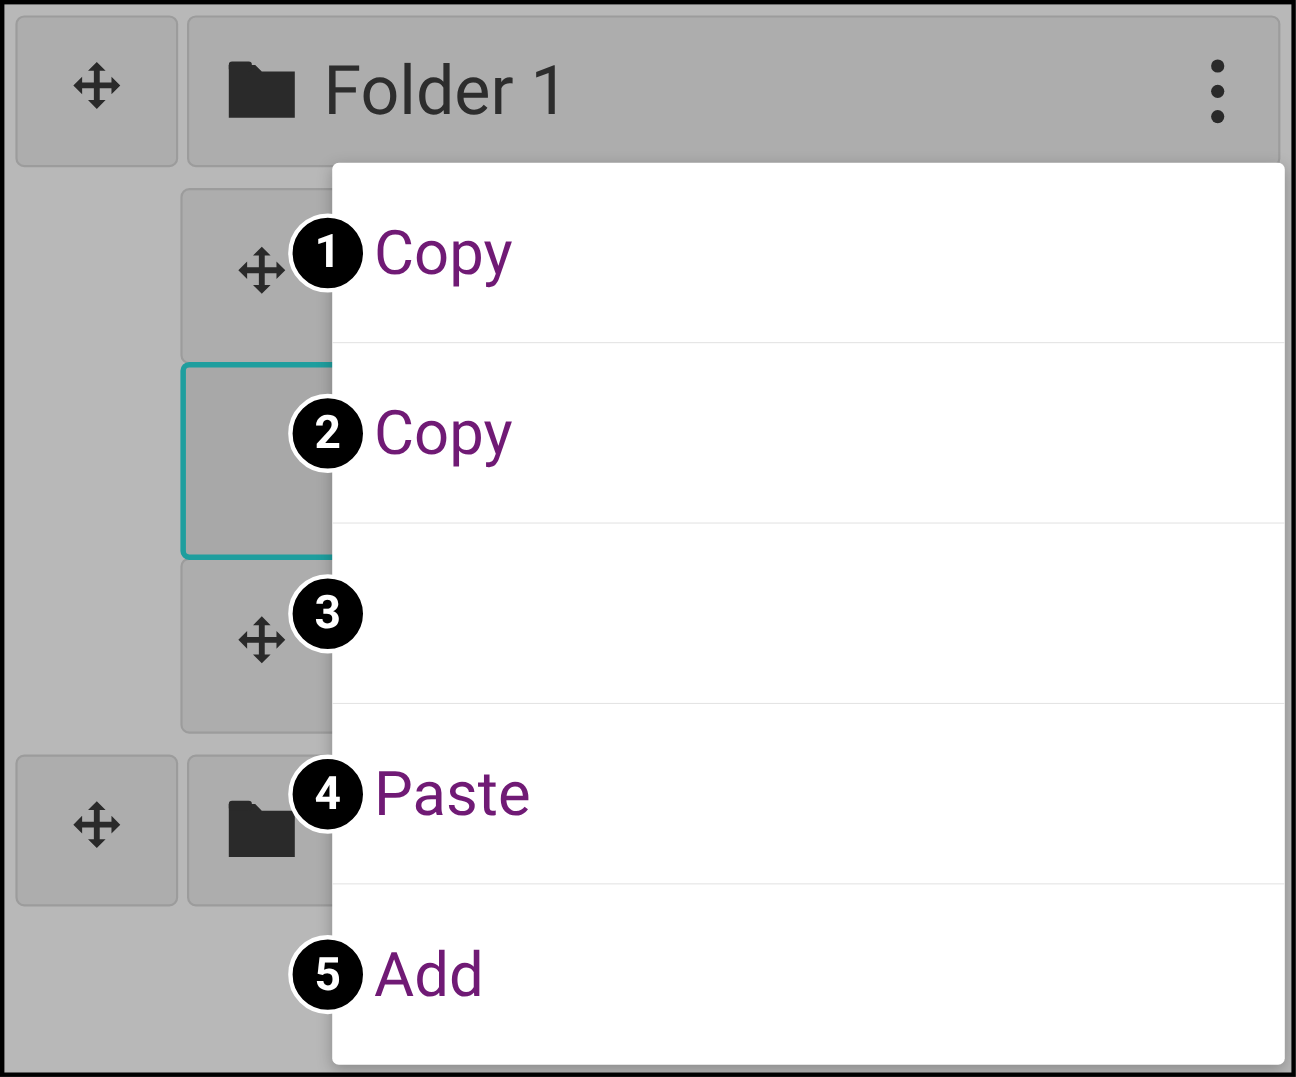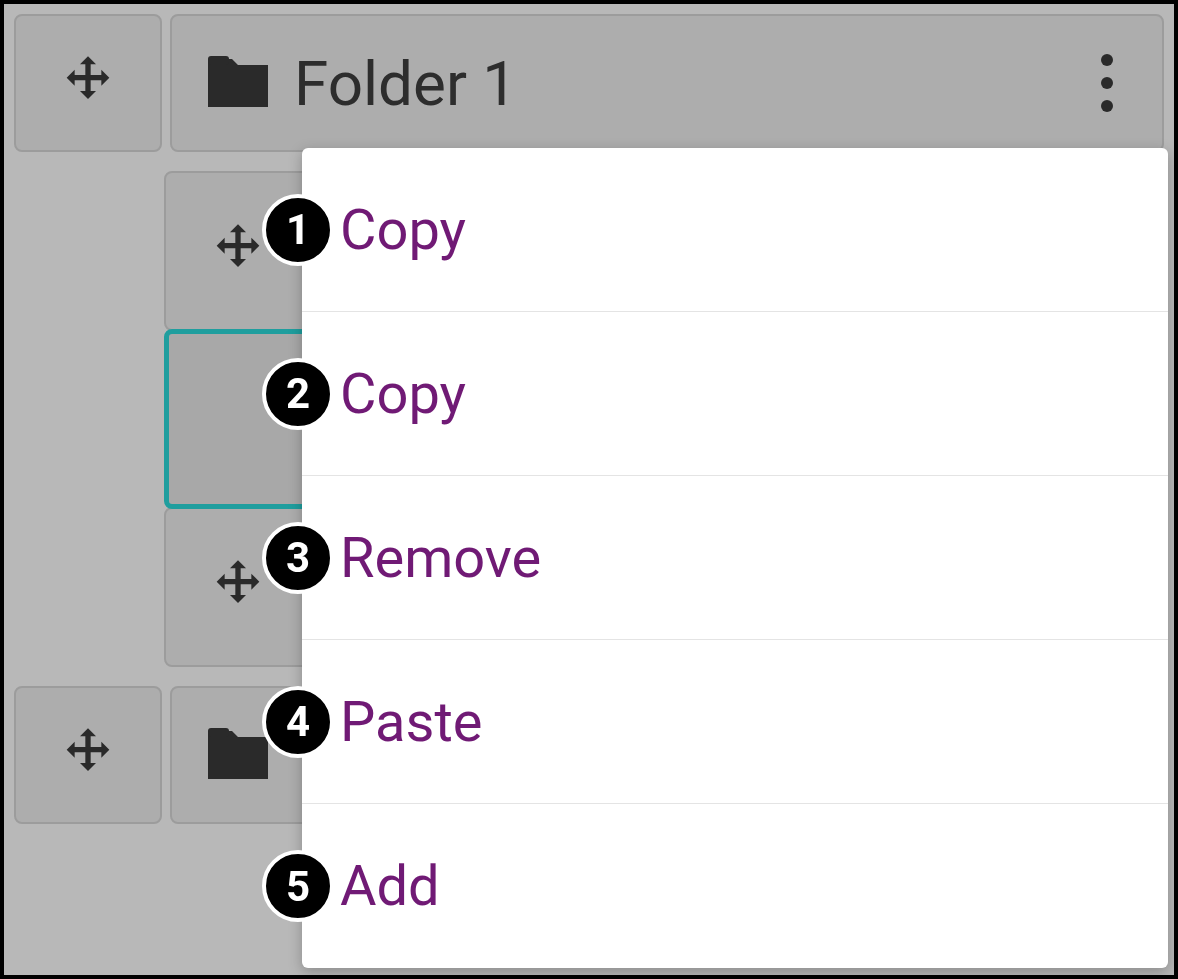--- a/index.html
+++ b/index.html
@@ -210,21 +210,20 @@
   <div class="dropdown-item">
     <div class="num-badge">1</div>
     <span class="dropdown-label">Copy</span>
   </div>
   <div class="dropdown-item">
     <div class="num-badge">2</div>
     <span class="dropdown-label">Copy</span>
   </div>
   <div class="dropdown-item">
     <div class="num-badge">3</div>
-    <span class="dropdown-label">Remove</span>
   </div>
   <div class="dropdown-item">
     <div class="num-badge">4</div>
     <span class="dropdown-label">Paste</span>
   </div>
   <div class="dropdown-item">
     <div class="num-badge">5</div>
     <span class="dropdown-label">Add</span>
   </div>
 </div>

